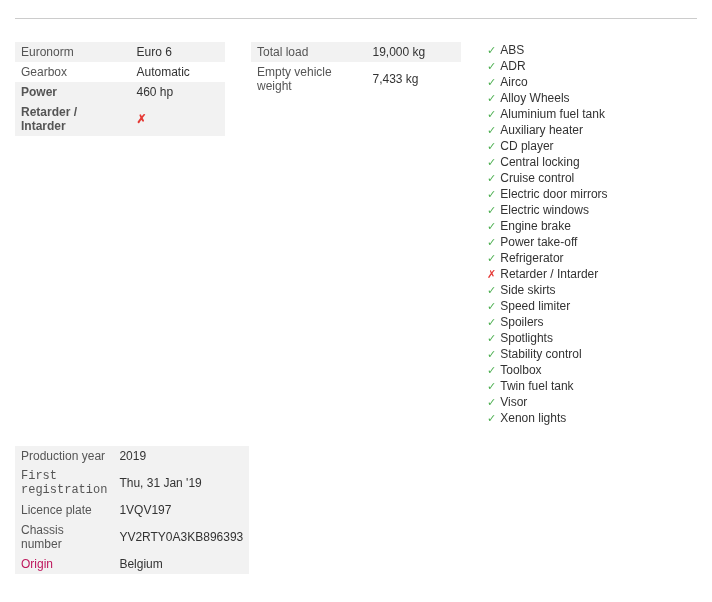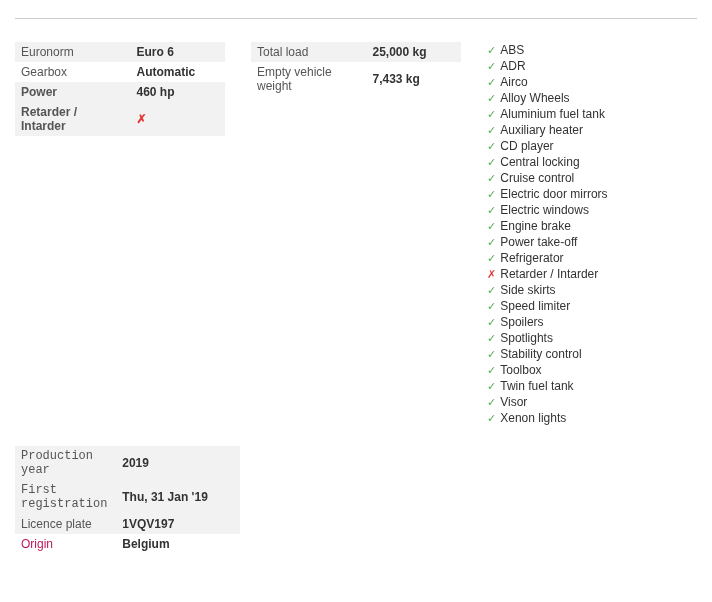--- a/index.html
+++ b/index.html
@@ -10,21 +10,21 @@
     .page-title { font-size: 15px; font-weight: normal; color: #555; padding-bottom: 8px; border-bottom: 1px solid #ccc; margin-bottom: 15px; }
     
     .three-col { display: grid; grid-template-columns: 1fr 1fr 1fr; gap: 26px; margin-bottom: 20px; }
     
     .section-title { font-size: 13px; color: #777; margin-bottom: 8px; }
     
     table.spec-table { width: 100%; border-collapse: collapse; }
     table.spec-table tr td { padding: 3px 6px; font-size: 12px; }
     table.spec-table tr:nth-child(odd) td { background: #f2f2f2; }
     table.spec-table tr td:first-child { color: #555; width: 45%; }
-    table.spec-table tr td:last-child { font-weight: bold; }
+    table.spec-table tr td:last-child { font-weight: normal; }
     
     .options-list { list-style: none; padding: 0; }
     .options-list li { font-size: 12px; padding: 1px 0; display: flex; align-items: center; gap: 4px; }
     .check-green { color: #4caf50; font-size: 11px; }
     .check-red { color: #e53935; font-size: 11px; }
   </style>
 </head>
 <body>
 
 <div class="page">
@@ -56,21 +56,21 @@
           </tbody>
       </table>
     </div>
 
     <div>
       <div class="section-title"></div>
       <table class="spec-table">
         <tbody id="mass-body">
             <tr style="background: #404040;">
               <td style="color: rgb(85, 85, 85); width: 55%;">Total load</td>
-              <td>25,000 kg</td>
+              <td>19,000 kg</td>
             </tr>
             <tr>
               <td style="color: rgb(85, 85, 85); width: 55%; margin-left: 8px;">Empty vehicle weight</td>
               <td>7,433 kg</td>
             </tr>
           </tbody>
       </table>
     </div>
 
     <div>
@@ -175,31 +175,35 @@
         </ul>
     </div>
 
   </div>
 
   <div style="margin-bottom: 20px;">
     <div class="section-title"></div>
     <table class="spec-table" style="width: 33%;">
       <tbody id="registration-body">
           <tr>
-            <td style="color: rgb(85, 85, 85); width: 45%; font-family: Liberation Mono, monospace;">Production year</td>
+            <td style="color: rgb(85, 85, 85); width: 45%;">Production year</td>
             <td>2019</td>
           </tr>
           <tr style="background: rgb(242, 242, 242);">
             <td style="color: rgb(85, 85, 85); width: 45%; font-family: Liberation Mono, monospace;">First registration</td>
             <td>Thu, 31 Jan '19</td>
           </tr>
           <tr>
             <td style="color: rgb(85, 85, 85); width: 45%;">Licence plate</td>
             <td>1VQV197</td>
           </tr>
+          <tr style="background: rgb(242, 242, 242);">
+            <td style="color: rgb(85, 85, 85); width: 45%;">Chassis number</td>
+            <td>YV2RTY0A3KB896393</td>
+          </tr>
           <tr>
             <td style="color: #be185d; width: 45%;">Origin</td>
             <td>Belgium</td>
           </tr>
         </tbody>
     </table>
   </div>
 
 </div>
 

